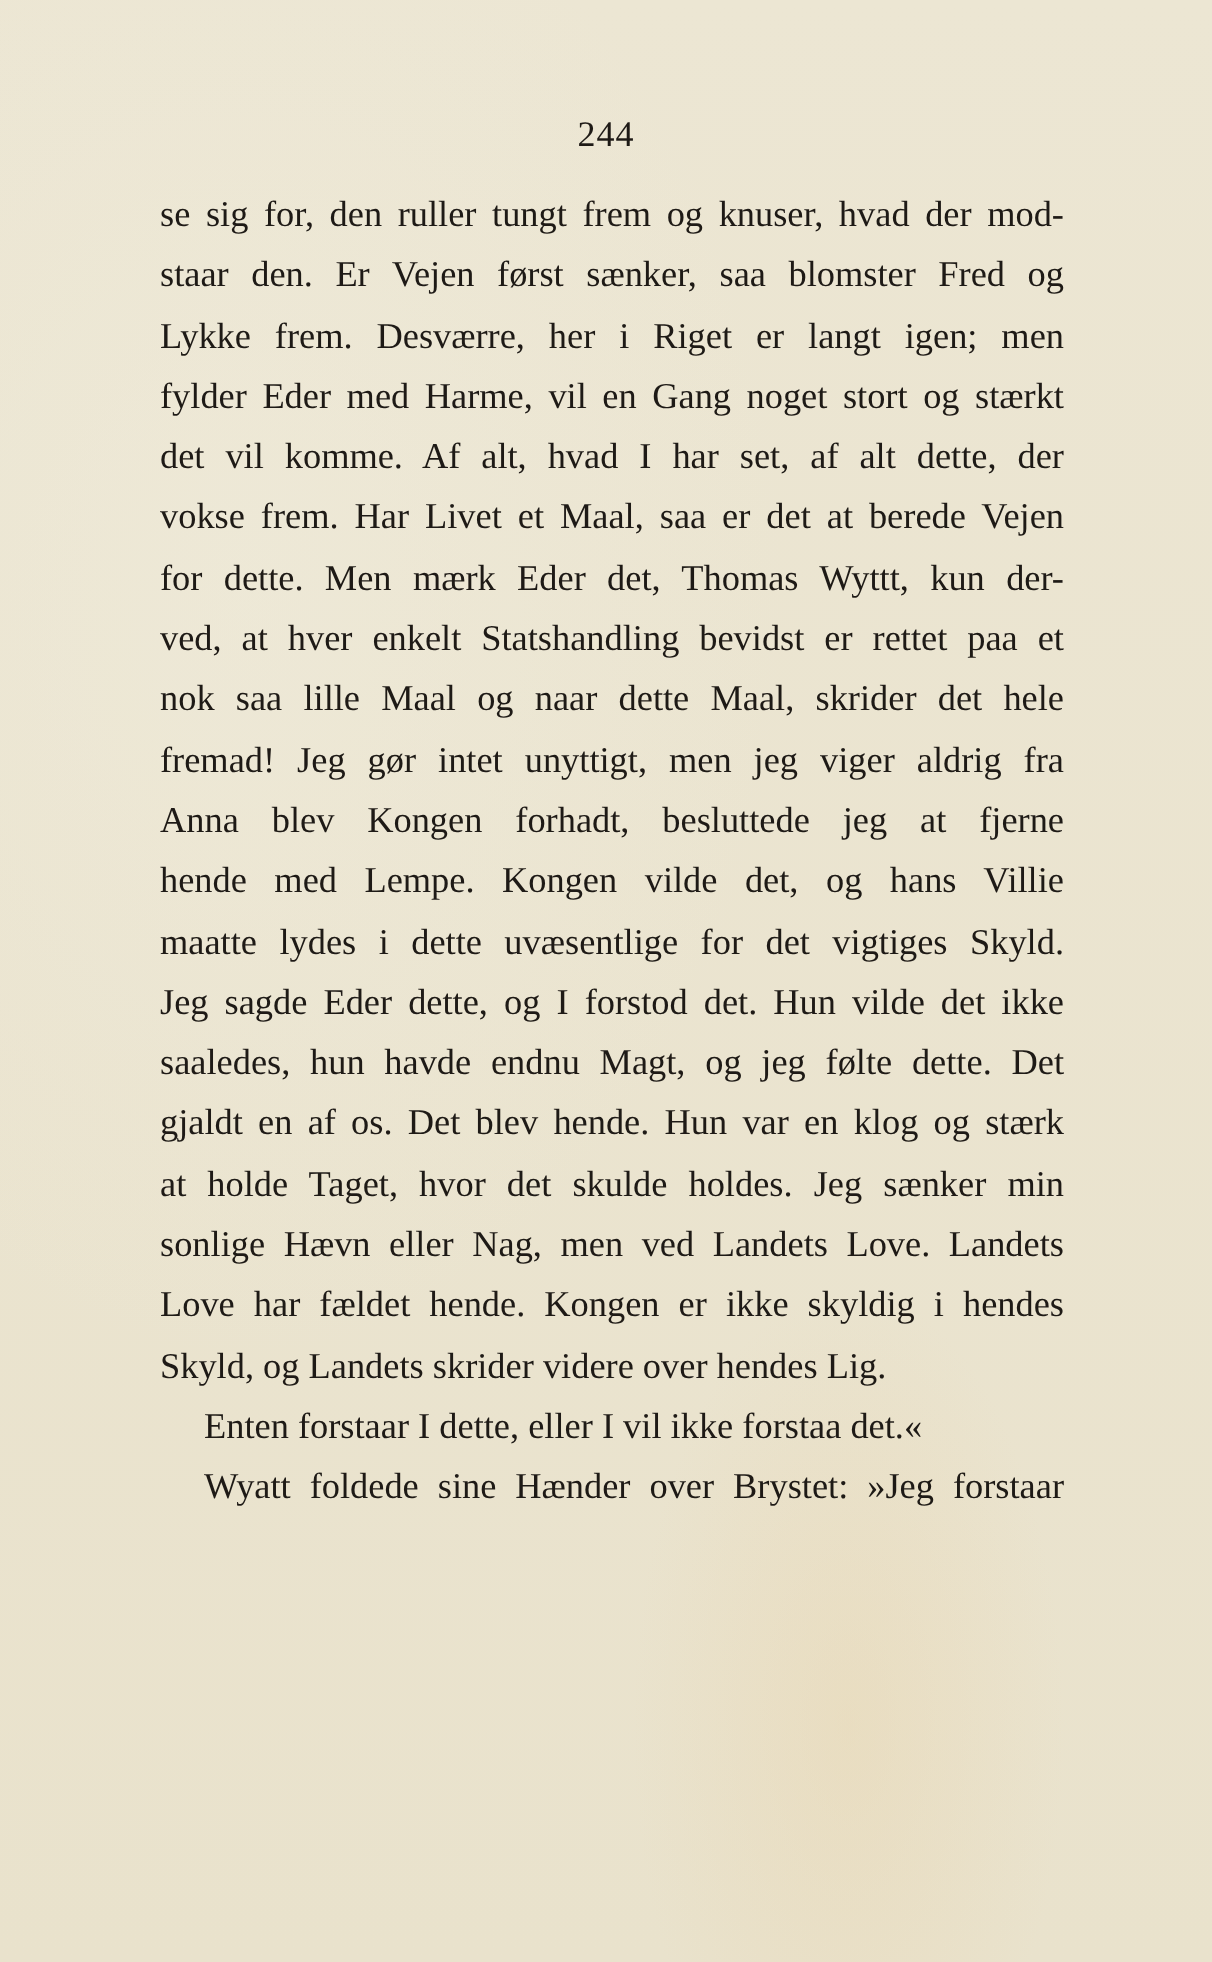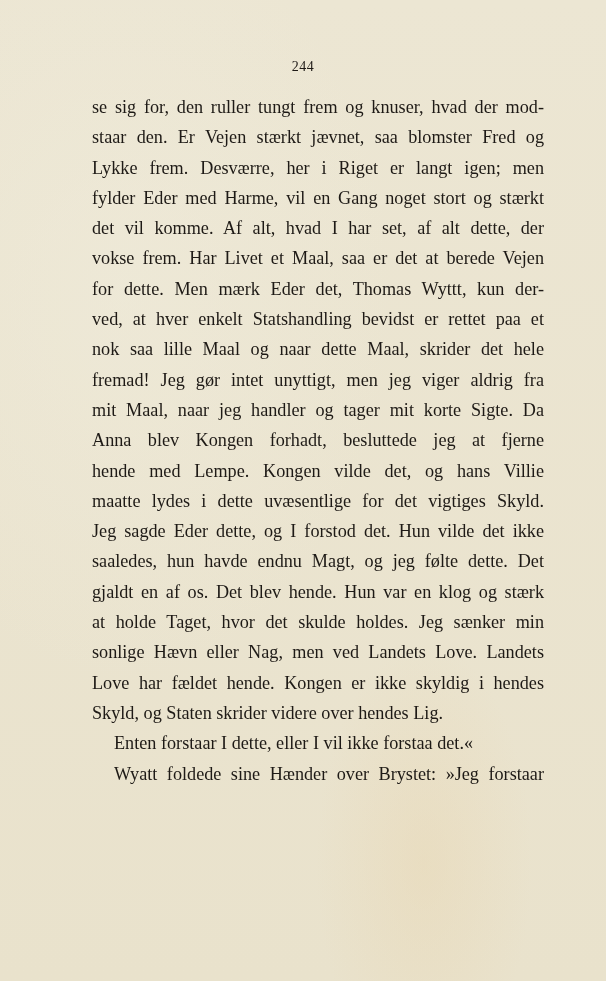--- a/index.html
+++ b/index.html
@@ -25,27 +25,27 @@
       top: 0;
       width: 606px;
       height: 981px;
     }
     .page-number {
       position: absolute;
       top: 56px;
       left: 0;
       width: 606px;
       text-align: center;
-      font-size: 14px;
+      font-size: 18px;
       line-height: 22px;
       letter-spacing: 0.5px;
     }
     .text-block {
       position: absolute;
-      left: 92px;
+      left: 80px;
       top: 92px;
       width: 452px;
     }
     .line {
       display: block;
       height: 30.3px;
       line-height: 30.3px;
       font-size: 18.2px;
       white-space: nowrap;
       text-align: justify;
@@ -60,36 +60,35 @@
     }
   </style>
 </head>
 <body>
 
 <div class="page">
   <div class="page-number">244</div>
 
   <div class="text-block">
     <span class="line">se sig for, den ruller tungt frem og knuser, hvad der mod-</span>
-    <span class="line">staar den.  Er Vejen stærkt jævnet, saa blomster Fred og</span>
+    <span class="line">staar den.  Er Vejen først sænker, saa blomster Fred og</span>
     <span class="line">Lykke frem.  Desværre, her i Riget er langt igen;  men</span>
     <span class="line">fylder Eder med Harme, vil en Gang noget stort og stærkt</span>
     <span class="line">det vil komme.  Af alt, hvad I har set, af alt dette, der</span>
     <span class="line">vokse frem. Har Livet et Maal, saa er det at berede Vejen</span>
     <span class="line">for dette. Men mærk Eder det, Thomas Wyttt, kun der-</span>
     <span class="line">ved, at hver enkelt Statshandling bevidst er rettet paa et</span>
     <span class="line">nok saa lille Maal og naar dette Maal, skrider det hele</span>
     <span class="line">fremad!  Jeg gør intet unyttigt, men jeg viger aldrig fra</span>
-    <span class="line">mit Maal, naar jeg handler og tager mit korte Sigte.  Da</span>
     <span class="line">Anna blev Kongen forhadt, besluttede jeg at fjerne</span>
     <span class="line">hende med Lempe. Kongen vilde det, og hans Villie</span>
     <span class="line">maatte lydes i dette uvæsentlige for det vigtiges Skyld.</span>
     <span class="line">Jeg sagde Eder dette, og I forstod det. Hun vilde det ikke</span>
     <span class="line">saaledes, hun havde endnu Magt, og jeg følte dette.  Det</span>
     <span class="line">gjaldt en af os. Det blev hende. Hun var en klog og stærk</span>
     <span class="line">at holde Taget, hvor det skulde holdes. Jeg sænker min</span>
     <span class="line">sonlige Hævn eller Nag, men ved Landets Love.  Landets</span>
     <span class="line">Love har fældet hende. Kongen er ikke skyldig i hendes</span>
-    <span class="line last">Skyld, og Staten skrider videre over hendes Lig.</span>
+    <span class="line last">Skyld, og Landets skrider videre over hendes Lig.</span>
     <span class="line last indent">Enten forstaar I dette, eller I vil ikke forstaa det.«</span>
     <span class="line indent">Wyatt foldede sine Hænder over Brystet: »Jeg forstaar</span>
   </div>
 </div>
 
 </body></html>

